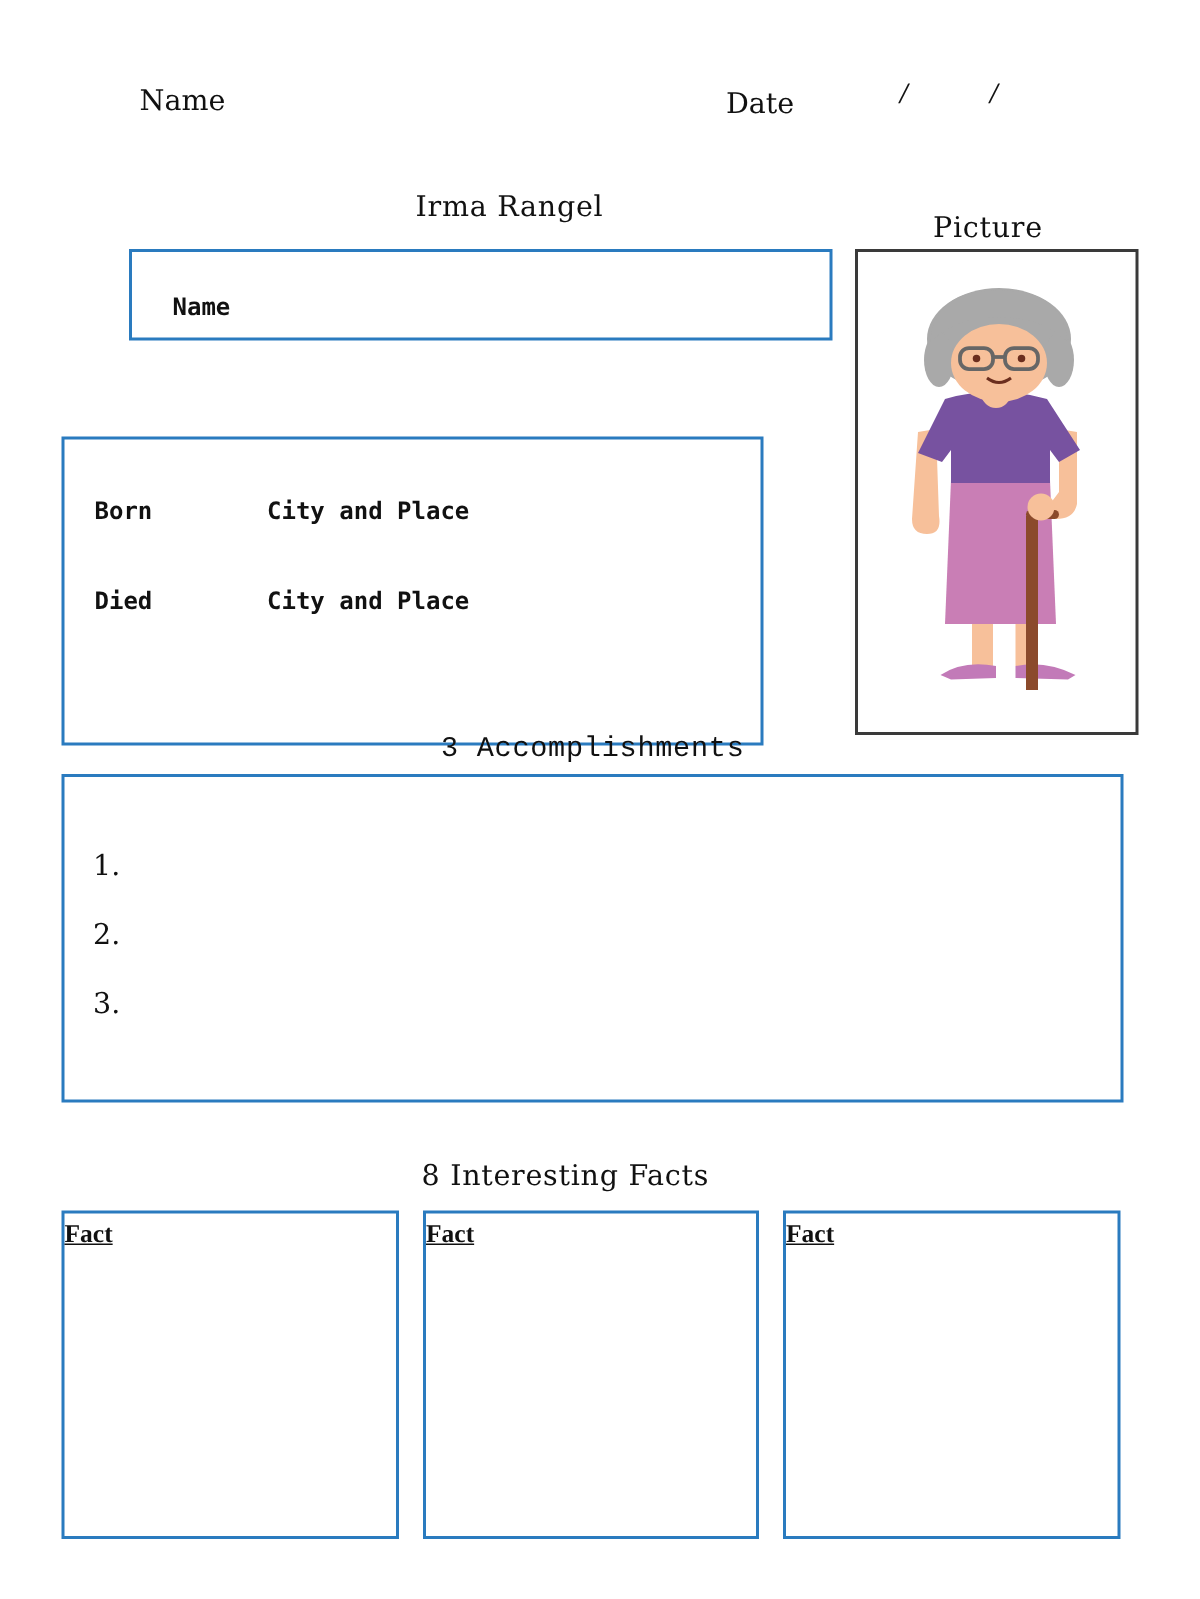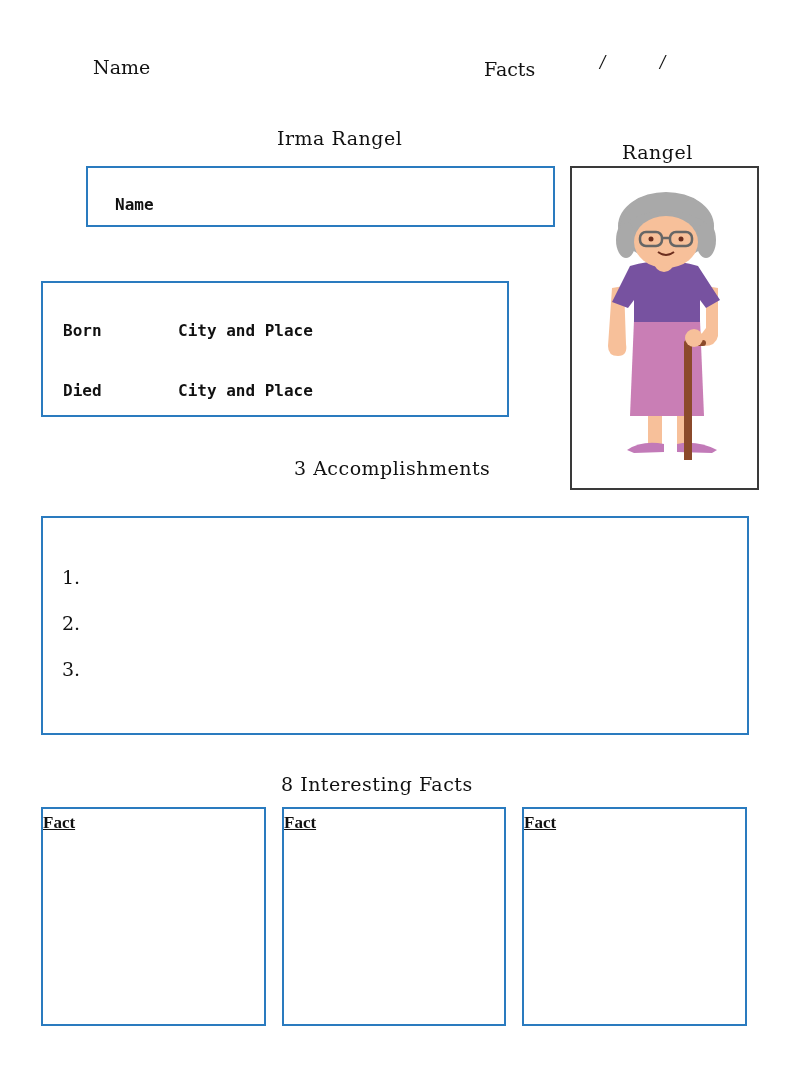--- a/index.html
+++ b/index.html
@@ -12,38 +12,38 @@
   .dark-box { position:absolute; border:2px solid #3a3a3a; box-sizing:border-box; background:#fff; }
   .mono { font-family:"DejaVu Sans Mono", "Liberation Mono", monospace; font-weight:bold; font-size:16px; }
   .num { font-size:19px; font-family:"DejaVu Serif", serif; }
   .fact-title { position:absolute; top:4px; left:0; right:0; font-size:17px; font-weight:bold; text-decoration:underline; font-family:"Liberation Serif", serif; }
   .slash { font-size:16px; font-style:italic; }
 </style>
 </head>
 <body>
 
 <div class="abs hdr-label" style="left:93px; top:56px;">Name</div>
-<div class="abs hdr-label" style="left:484px; top:58px;">Facts</div>
+<div class="abs hdr-label" style="left:484px; top:58px;">Date</div>
 <div class="abs slash" style="left:600px; top:52px;">/</div>
 <div class="abs slash" style="left:660px; top:52px;">/</div>
 
 <div class="abs title" style="left:277px; top:127px;">Irma Rangel</div>
 
 <div class="blue-box" style="left:86px; top:166px; width:469px; height:61px;">
   <div class="abs mono" style="left:27px; top:27px;">Name</div>
 </div>
 
-<div class="blue-box" style="left:41px; top:281px; width:468px; height:136px;">
+<div class="blue-box" style="left:41px; top:291px; width:468px; height:206px;">
   <div class="abs mono" style="left:20px; top:38px;">Born</div>
   <div class="abs mono" style="left:135px; top:38px;">City and Place</div>
   <div class="abs mono" style="left:20px; top:98px;">Died</div>
   <div class="abs mono" style="left:135px; top:98px;">City and Place</div>
 </div>
 
-<div class="abs title" style="left:622px; top:141px;">Rangel</div>
+<div class="abs title" style="left:622px; top:141px;">Picture</div>
 <div class="dark-box" style="left:570px; top:166px; width:189px; height:324px;">
   <svg width="185" height="320" viewBox="0 0 185 320" style="position:absolute; left:0; top:0;">
 
     <rect x="76" y="240" width="14" height="36" fill="#f7c09a"></rect>
     <rect x="105" y="240" width="14" height="36" fill="#f7c09a"></rect>
 
     <path d="M55 282 Q70 272 92 276 L92 284 L62 285 Z" fill="#c27ab8"></path>
     <path d="M105 276 Q125 272 145 282 L140 285 L105 284 Z" fill="#c27ab8"></path>
 
     <path d="M40 120 L52 118 L54 176 Q56 188 46 188 Q36 188 36 178 Z" fill="#f7c09a"></path>
@@ -71,21 +71,21 @@
     <rect x="68" y="64" width="22" height="14" rx="6" fill="none" stroke="#666" stroke-width="2.5"></rect>
     <rect x="98" y="64" width="22" height="14" rx="6" fill="none" stroke="#666" stroke-width="2.5"></rect>
     <line x1="90" y1="70" x2="98" y2="70" stroke="#666" stroke-width="2.5"></line>
     <circle cx="79" cy="71" r="2.5" fill="#6b2e1e"></circle>
     <circle cx="109" cy="71" r="2.5" fill="#6b2e1e"></circle>
 
     <path d="M86 84 Q94 90 102 84" fill="none" stroke="#6b2e1e" stroke-width="2"></path>
   </svg>
 </div>
 
-<div class="abs title" style="left:294px; top:457px;">3 Accomplishments</div>
+<div class="abs title" style="left:294px; top:488px;font-family:Liberation Mono, monospace;">3 Accomplishments</div>
 <div class="blue-box" style="left:41px; top:516px; width:708px; height:219px;">
   <div class="abs num" style="left:19px; top:48px;">1.</div>
   <div class="abs num" style="left:19px; top:94px;">2.</div>
   <div class="abs num" style="left:19px; top:140px;">3.</div>
 </div>
 
 <div class="abs title" style="left:281px; top:773px;">8 Interesting Facts</div>
 <div class="blue-box" style="left:41px; top:807px; width:225px; height:219px;">
   <div class="fact-title">Fact</div>
 </div>

